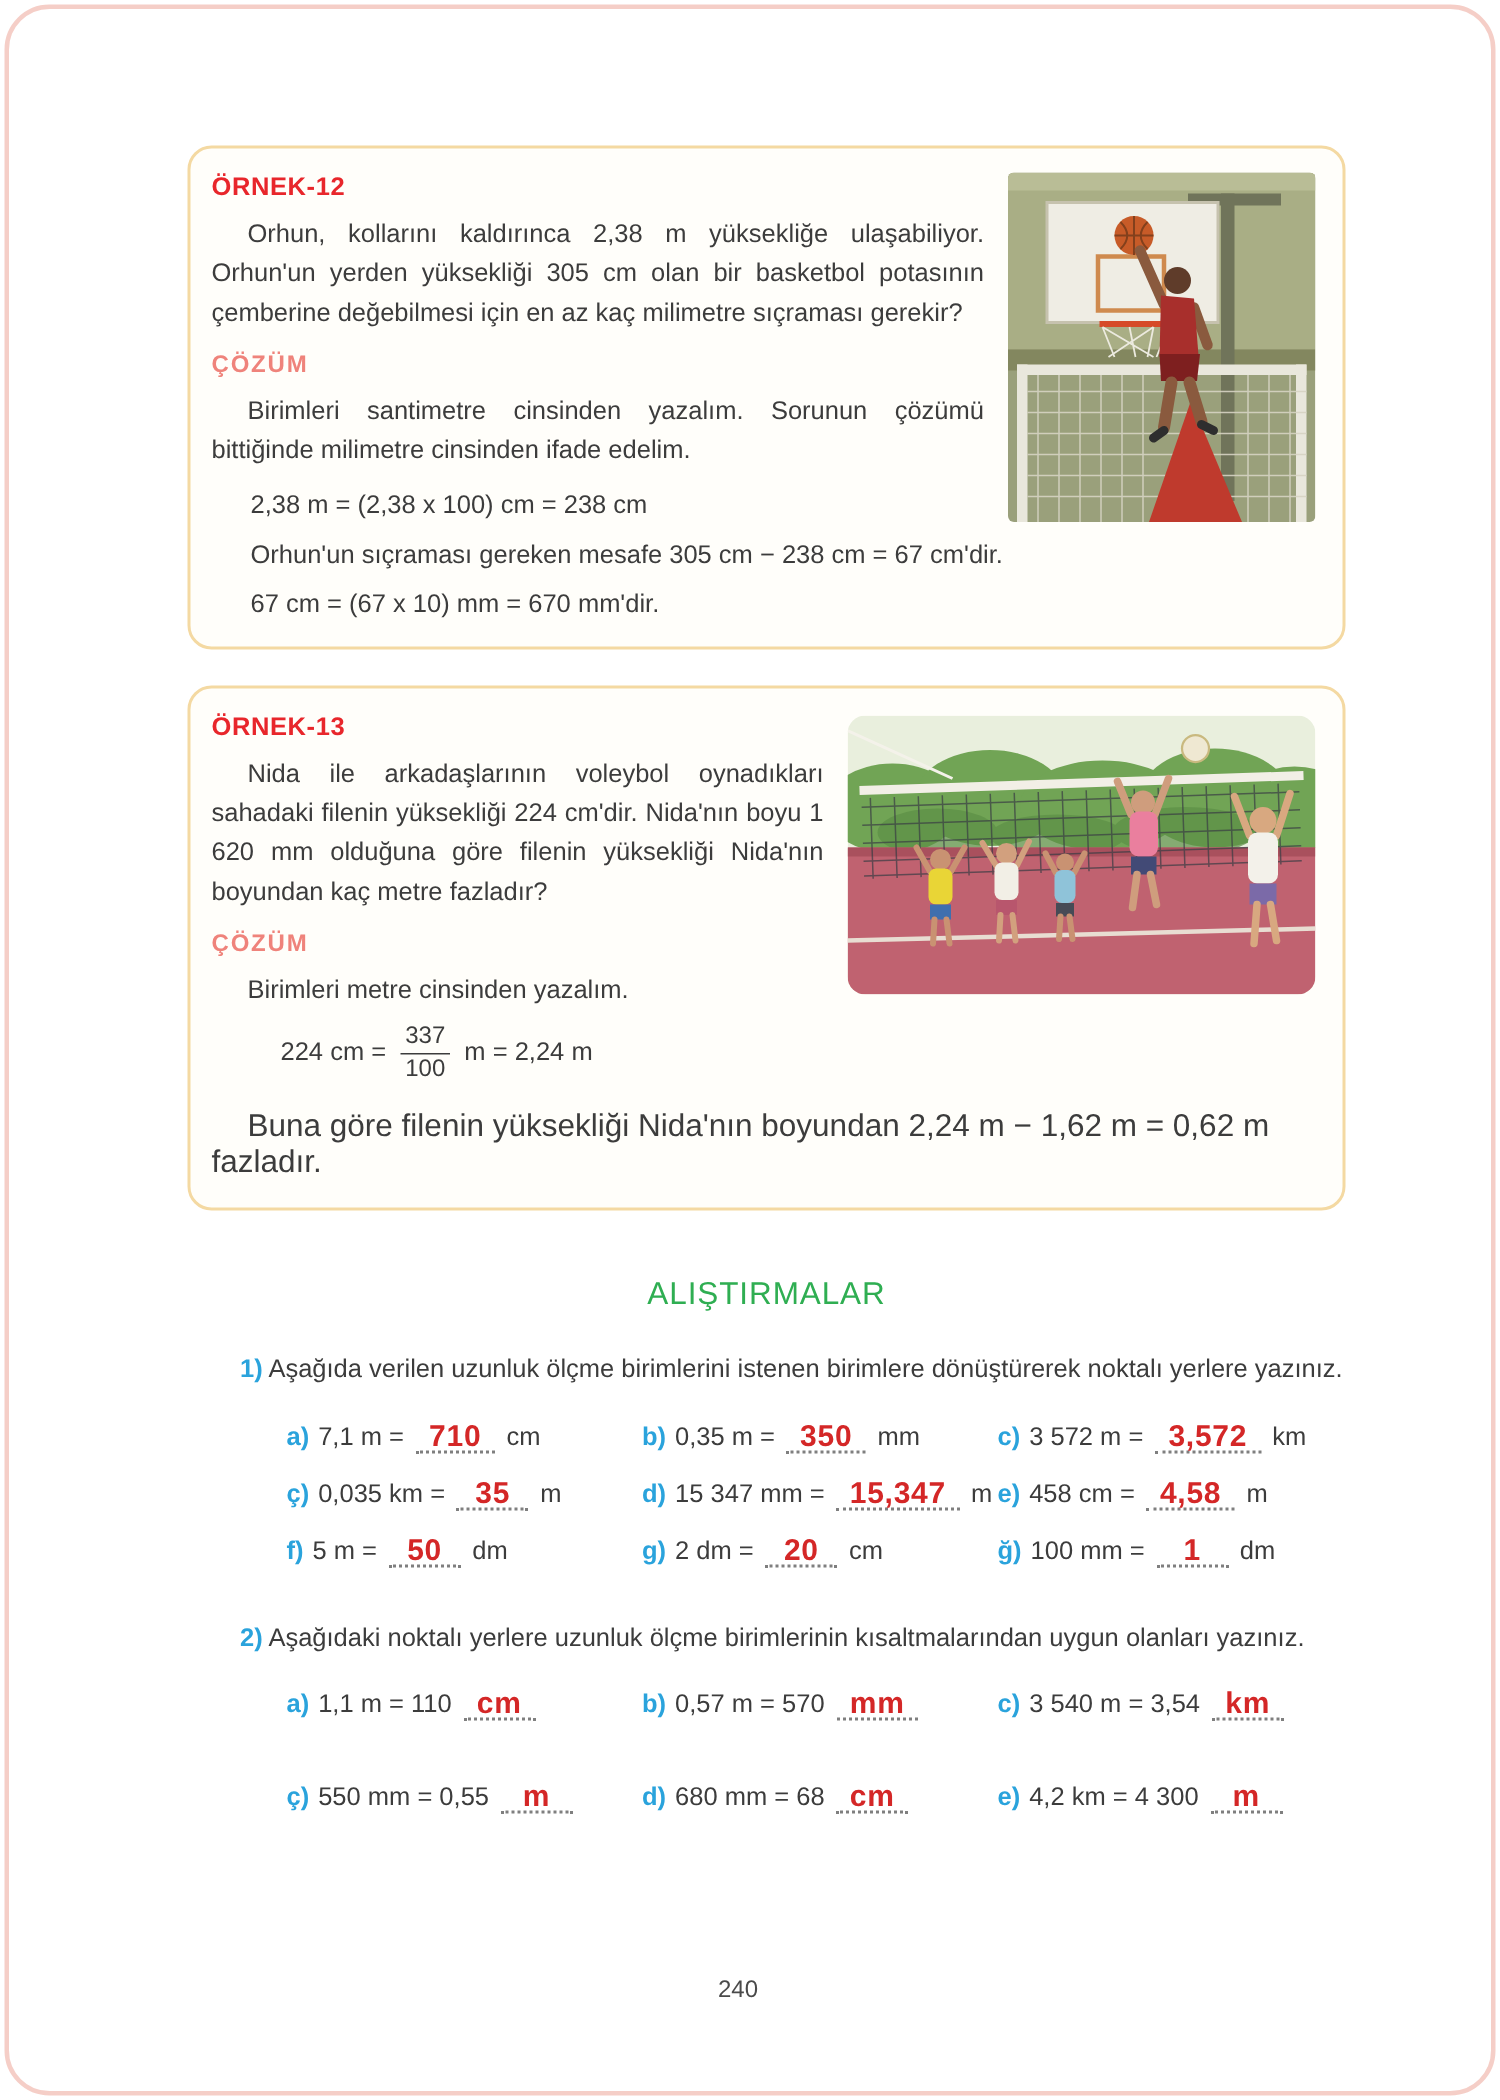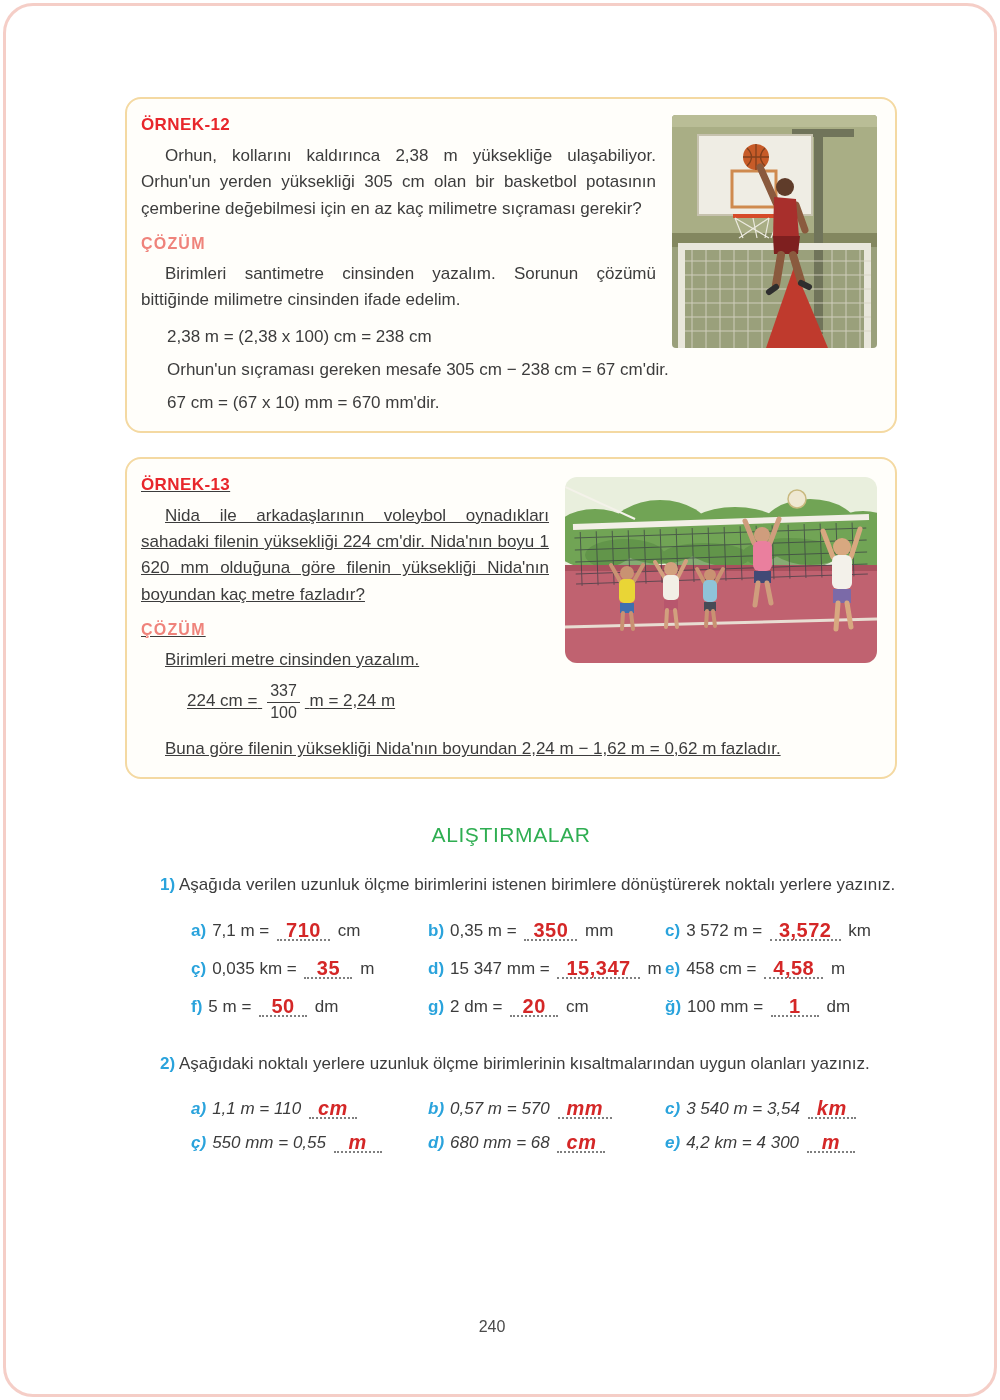--- a/index.html
+++ b/index.html
@@ -20,31 +20,31 @@
   }
   .content { position: absolute; left: 125px; top: 97px; width: 772px; }
 
   .example-box {
     border: 2px solid #f4d9a2;
     border-radius: 16px;
     background: #fffefa;
     padding: 14px 18px 18px 14px;
     overflow: hidden;
   }
-  .box2 { margin-top: 24px; text-decoration: underline; }
+  .box2 { margin-top: 24px; }
 
   .ex-title { font-size: 17px; font-weight: bold; color: #e8262b; letter-spacing: .4px; margin: 2px 0 8px; }
   .problem  { font-size: 17px; line-height: 1.55; text-align: justify; text-indent: 24px; margin: 0; }
   .cozum    { font-size: 16px; font-weight: bold; color: #ef837b; letter-spacing: 1.2px; margin: 13px 0 8px; }
   .sol-intro{ font-size: 17px; line-height: 1.55; text-align: justify; text-indent: 24px; margin: 0; }
   .step     { font-size: 17px; margin: 13px 0 0 26px; }
   .eq       { font-size: 17px; margin-top: 9px; }
   .eq1      { margin-left: 46px; }
   .eq2      { margin-left: 0; }
-  .concl    { font-size: 17px; margin: 10px 0 0; text-indent: 24px; }
+  .concl    { font-size: 21px; margin: 10px 0 0; text-indent: 24px; }
 
   .photo { float: right; overflow: hidden; }
   .photo.bb { width: 205px; height: 233px; margin: 2px 0 10px 16px; border-radius: 4px; }
   .photo.vb { width: 312px; height: 186px; margin: 4px 0 10px 16px; border-radius: 12px; }
   .photo svg { display: block; width: 100%; height: 100%; }
 
   .frac { display: inline-block; vertical-align: middle; text-align: center; font-size: 16px; line-height: 1.15; margin: 0 5px; }
   .frac .num { display: block; border-bottom: 1.5px solid #3c3c3c; padding: 0 3px 1px; }
   .frac .den { display: block; padding-top: 1px; }
 
@@ -54,21 +54,21 @@
   .blue { color: #2aa3dc; font-weight: bold; }
 
   .items-grid {
     display: grid;
     grid-template-columns: 237px 237px auto;
     row-gap: 16px;
     margin: 21px 0 0 66px;
     font-size: 17px;
     align-items: baseline;
   }
-  .items-grid.ex2 { row-gap: 12px; font-style: italic; }
+  .items-grid.ex2 { row-gap: 40px; }
   .item { white-space: nowrap; }
   .item .lbl { color: #2aa3dc; font-weight: bold; margin-right: 6px; }
   .slot {
     display: inline-block;
     border-bottom: 2px dotted #7f7f7f;
     padding: 0 9px;
     margin: 0 3px;
     text-align: center;
     min-width: 30px;
     line-height: 1;

